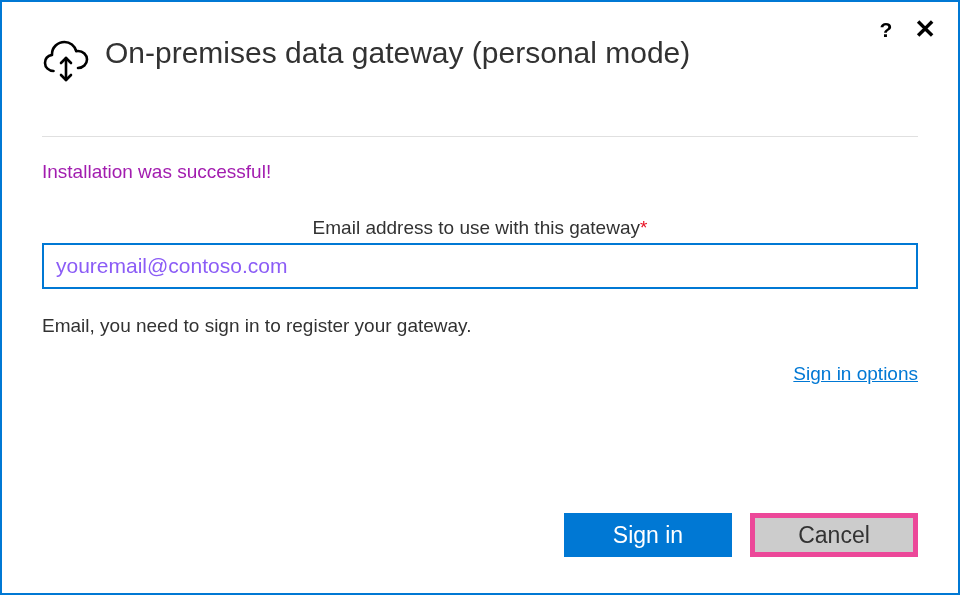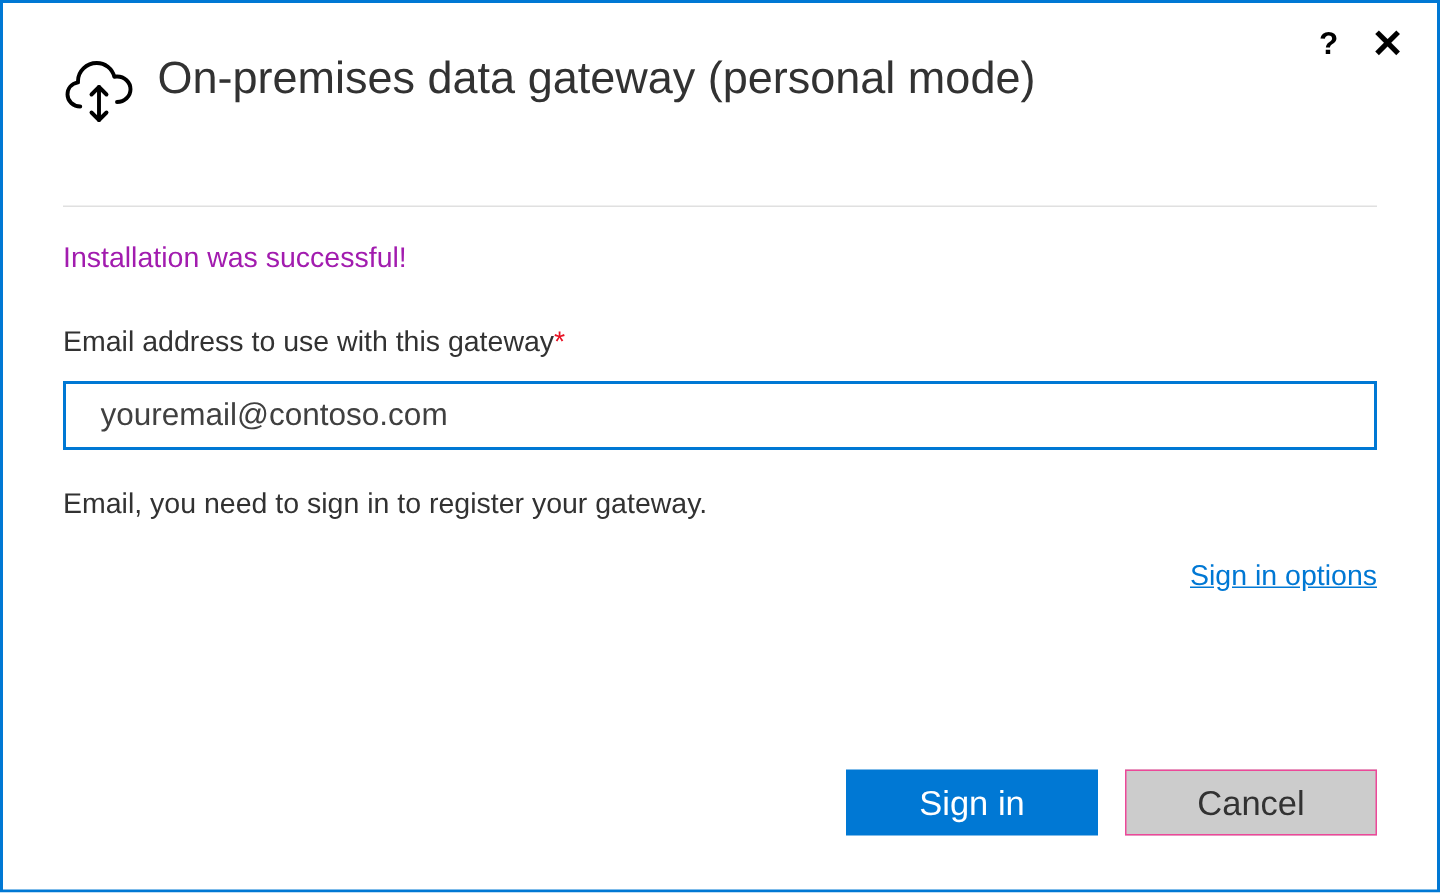--- a/index.html
+++ b/index.html
@@ -7,30 +7,30 @@
     .window { width: 960px; height: 595px; border: 2px solid #0078d4; position: relative; display: flex; flex-direction: column; }
     .titlebar-controls { position: absolute; top: 14px; right: 22px; display: flex; gap: 22px; align-items: center; }
     .help-icon { font-size: 21px; font-weight: 700; color: #000; cursor: pointer; line-height: 1; }
     .close-icon { font-size: 26px; font-weight: 700; color: #000; cursor: pointer; line-height: 1; }
     .header { display: flex; gap: 15px; padding: 34px 40px 0 40px; }
     .header-icon svg { width: 48px; height: 48px; }
     .header-title { font-size: 30px; font-weight: 300; color: #323232; letter-spacing: 0; }
     .divider { margin: 48px 40px 0 40px; height: 1px; background: #e0e0e0; }
     .content { padding: 24px 40px 0 40px; flex: 1; }
     .success-msg { font-size: 19px; color: #a21caf; margin-bottom: 34px; }
-    .label { font-size: 19px; color: #323232; margin-bottom: 14px; }
+    .label { font-size: 19px; color: #323232; margin-bottom: 4px; text-align: center; }
     .required { color: #e81123; }
-    .email-input { width: 100%; height: 46px; border: 2px solid #0078d4; padding: 0 23px; font-size: 21px; color: #404040; outline: none; font-family: inherit; }
+    .email-input { width: 100%; height: 46px; border: 2px solid #0078d4; padding: 0 12px; font-size: 21px; color: #8b5cf6; outline: none; font-family: inherit; }
     .next-msg { font-size: 19px; color: #323232; margin-top: 26px; }
     .options-row { display: flex; justify-content: flex-end; margin-top: 26px; align-items: flex-end; }
     .signin-options { color: #0078d4; text-decoration: underline; font-size: 19px; cursor: pointer; }
     .footer { display: flex; justify-content: flex-end; gap: 18px; padding: 0 40px 36px 0; margin-top: auto; }
     .btn { width: 168px; height: 44px; font-size: 23px; border: none; cursor: pointer; font-family: inherit; }
     .btn-primary { background: #0078d4; color: #fff; }
-    .btn-secondary { background: #cccccc; color: #323232; border: 1px solid #ec4899; }
+    .btn-secondary { background: #cccccc; color: #323232; border: 5px solid #ec4899; }
   </style>
 </head>
 <body>
 
 <div class="window">
 
   <div class="titlebar-controls">
     <span class="help-icon">?</span>
     <span class="close-icon">✕</span>
   </div>

